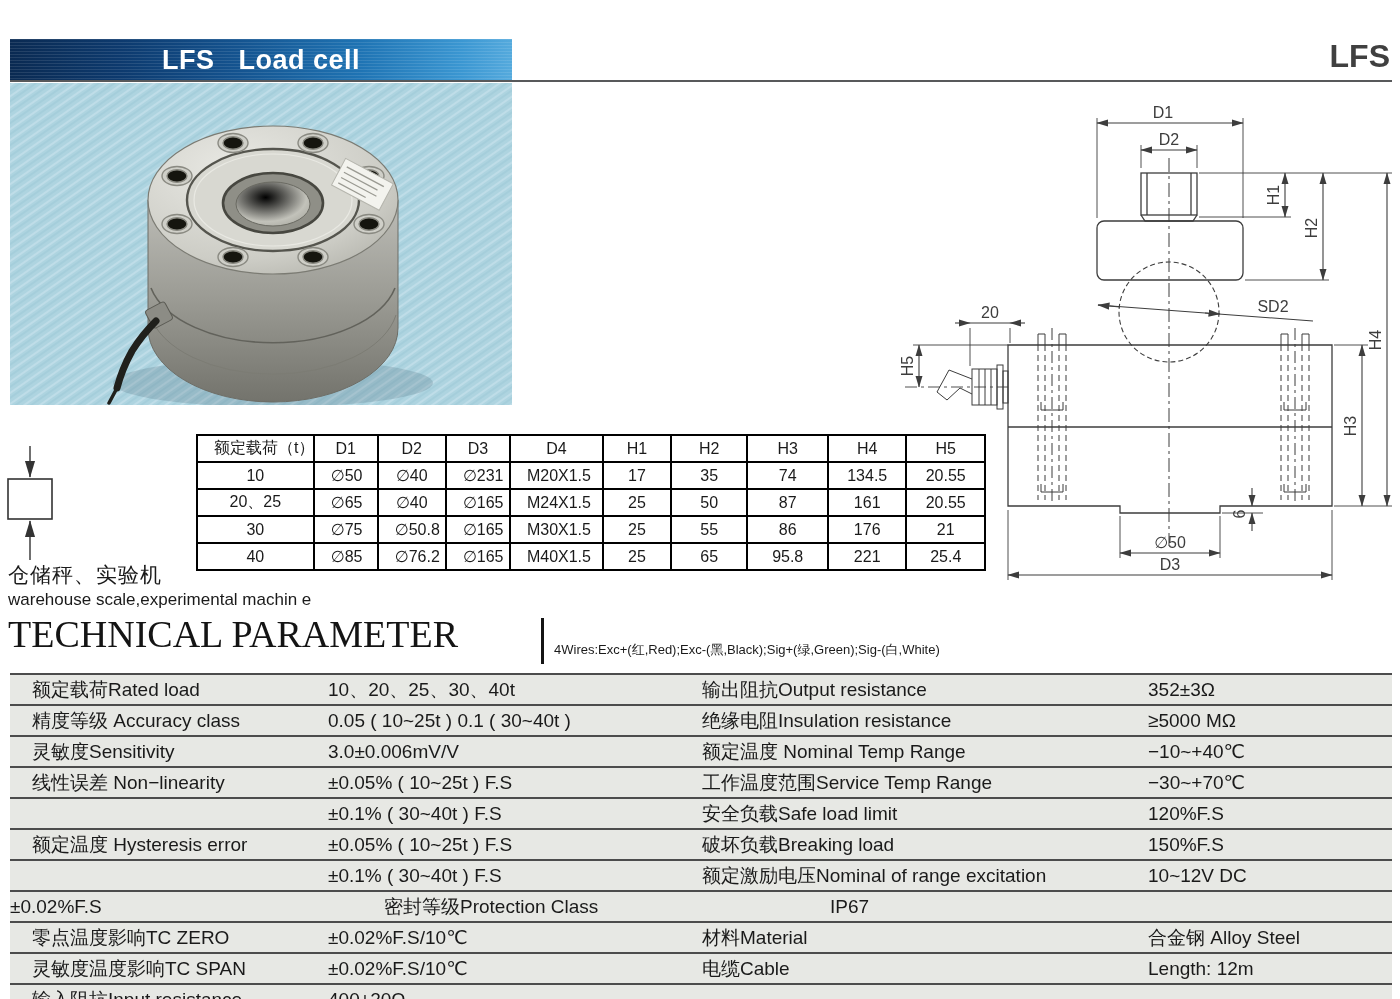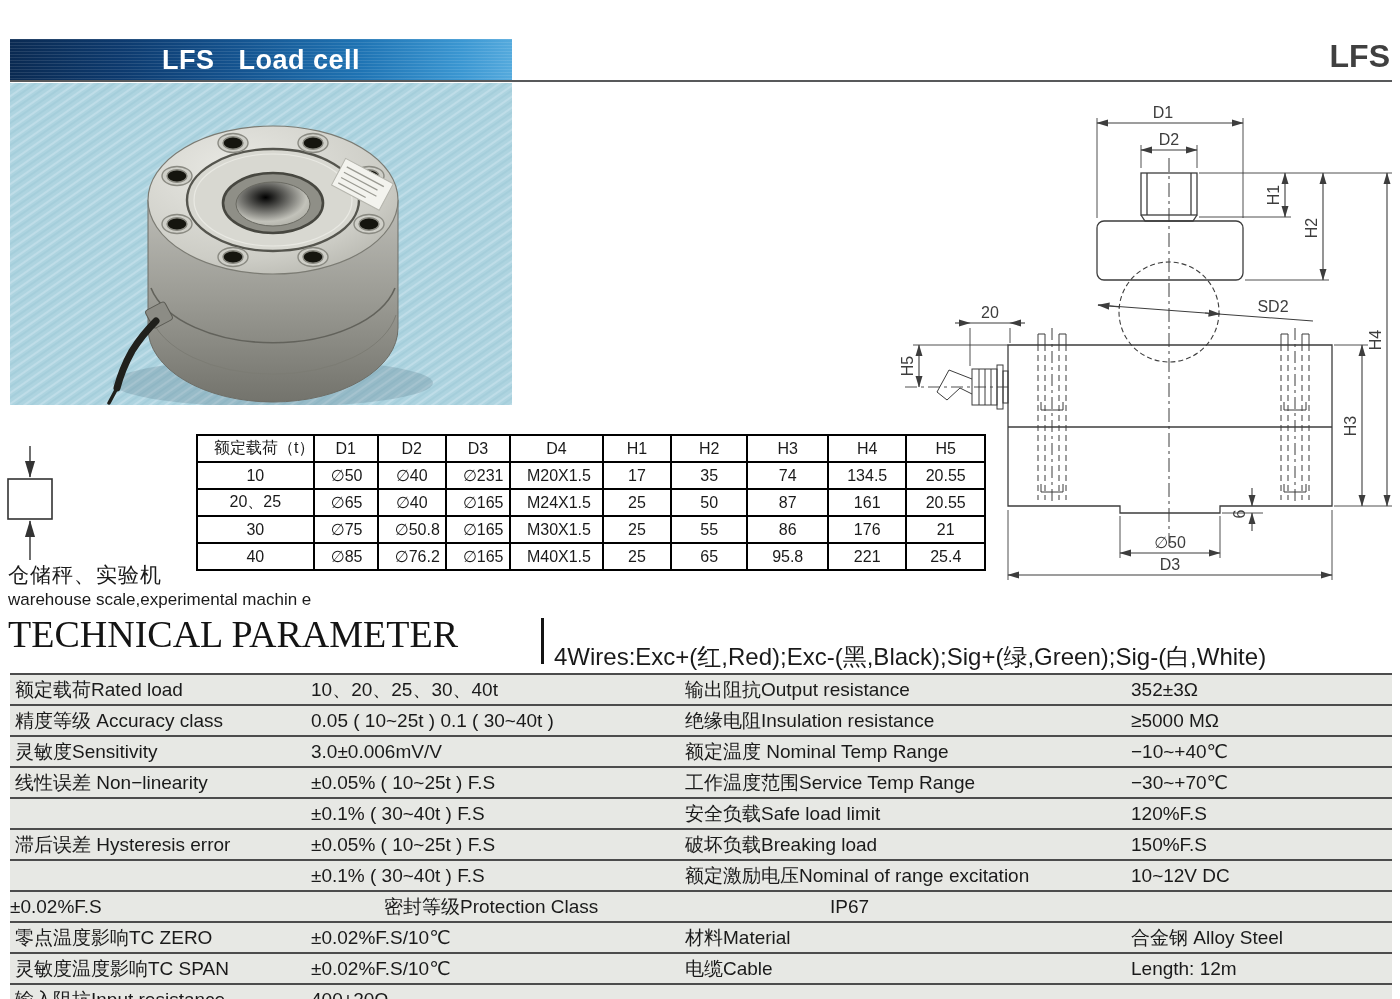--- a/index.html
+++ b/index.html
@@ -27,28 +27,28 @@
   .dim-table th,.dim-table td{border:2px solid #000;text-align:center;height:25px;
     font-weight:normal;padding:0 16px;white-space:nowrap;overflow:hidden;}
   .dim-table th{font-size:16px;}
 
   
   .app-zh{position:absolute;left:8px;top:531px;font-size:21px;letter-spacing:1px;}
   .app-en{position:absolute;left:8px;top:560px;font-size:17px;}
   .tech-head{position:absolute;left:8px;top:582px;font-size:38px;color:#141414;
     letter-spacing:0px;white-space:nowrap;font-family:Liberation Serif, serif;}
   .tech-sep{position:absolute;left:541px;top:588px;width:3px;height:46px;background:#141414;}
-  .wires{position:absolute;left:554px;top:611px;font-size:24px;white-space:nowrap;}
+  .wires{position:absolute;left:554px;top:611px;font-size:13px;white-space:nowrap;}
 
   
   .param-table{position:absolute;left:10px;top:643px;width:1382px;}
   .prow{height:29px;background:#e7e8e4;border-top:2px solid #4c4c4c;
     display:flex;align-items:center;font-size:19px;white-space:nowrap;}
   .prow:last-child{border-bottom:2px solid #4c4c4c;}
-  .c1{min-width:296px;padding-left:5px;}
+  .c1{min-width:296px;padding-left:22px;}
   .c2{min-width:374px;}
   .c3{min-width:446px;}
   .c4{flex:1;}
 
   svg text{font-family:"Liberation Sans","DejaVu Sans",sans-serif;}
 </style>
 </head>
 <body>
 
 <div class="page">
@@ -378,21 +378,21 @@
       <span class="c3">工作温度范围Service Temp Range</span>
       <span class="c4">−30~+70℃</span>
     </div>
     <div class="prow">
       <span class="c1"></span>
       <span class="c2">±0.1% ( 30~40t ) F.S</span>
       <span class="c3">安全负载Safe load limit</span>
       <span class="c4">120%F.S</span>
     </div>
     <div class="prow">
-      <span class="c1">滞后误差 Hysteresis error</span>
+      <span class="c1">额定温度 Hysteresis error</span>
       <span class="c2">±0.05% ( 10~25t ) F.S</span>
       <span class="c3">破坏负载Breaking load</span>
       <span class="c4">150%F.S</span>
     </div>
     <div class="prow">
       <span class="c1"></span>
       <span class="c2">±0.1% ( 30~40t ) F.S</span>
       <span class="c3">额定激励电压Nominal of range excitation</span>
       <span class="c4">10~12V DC</span>
     </div>

